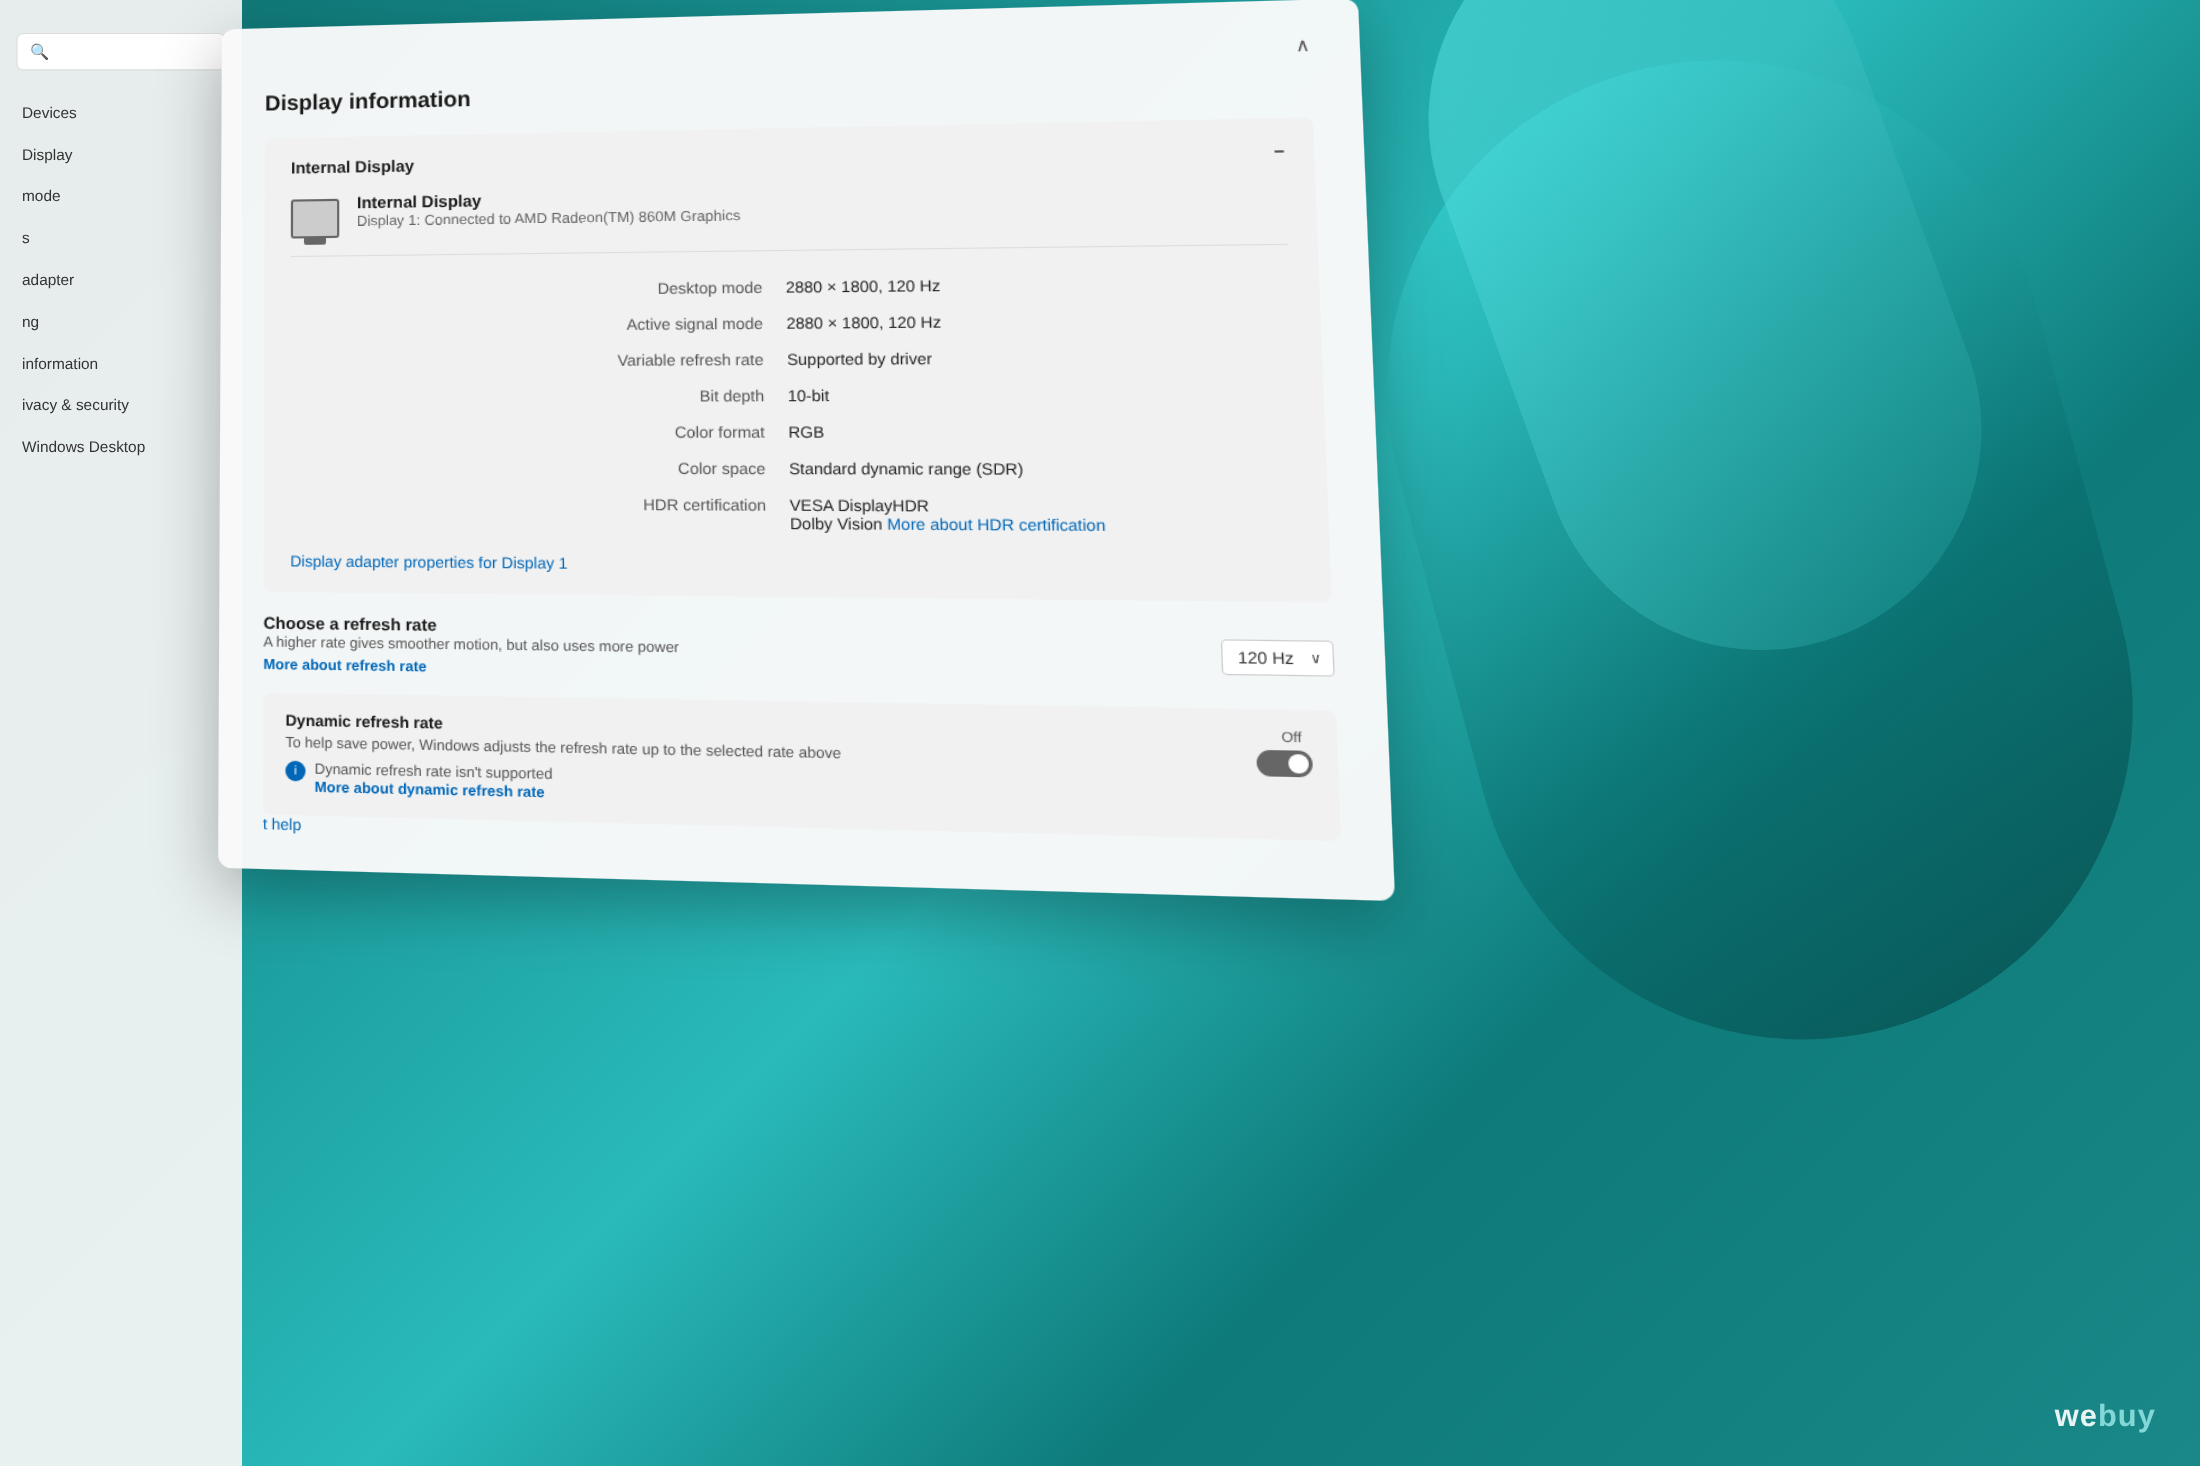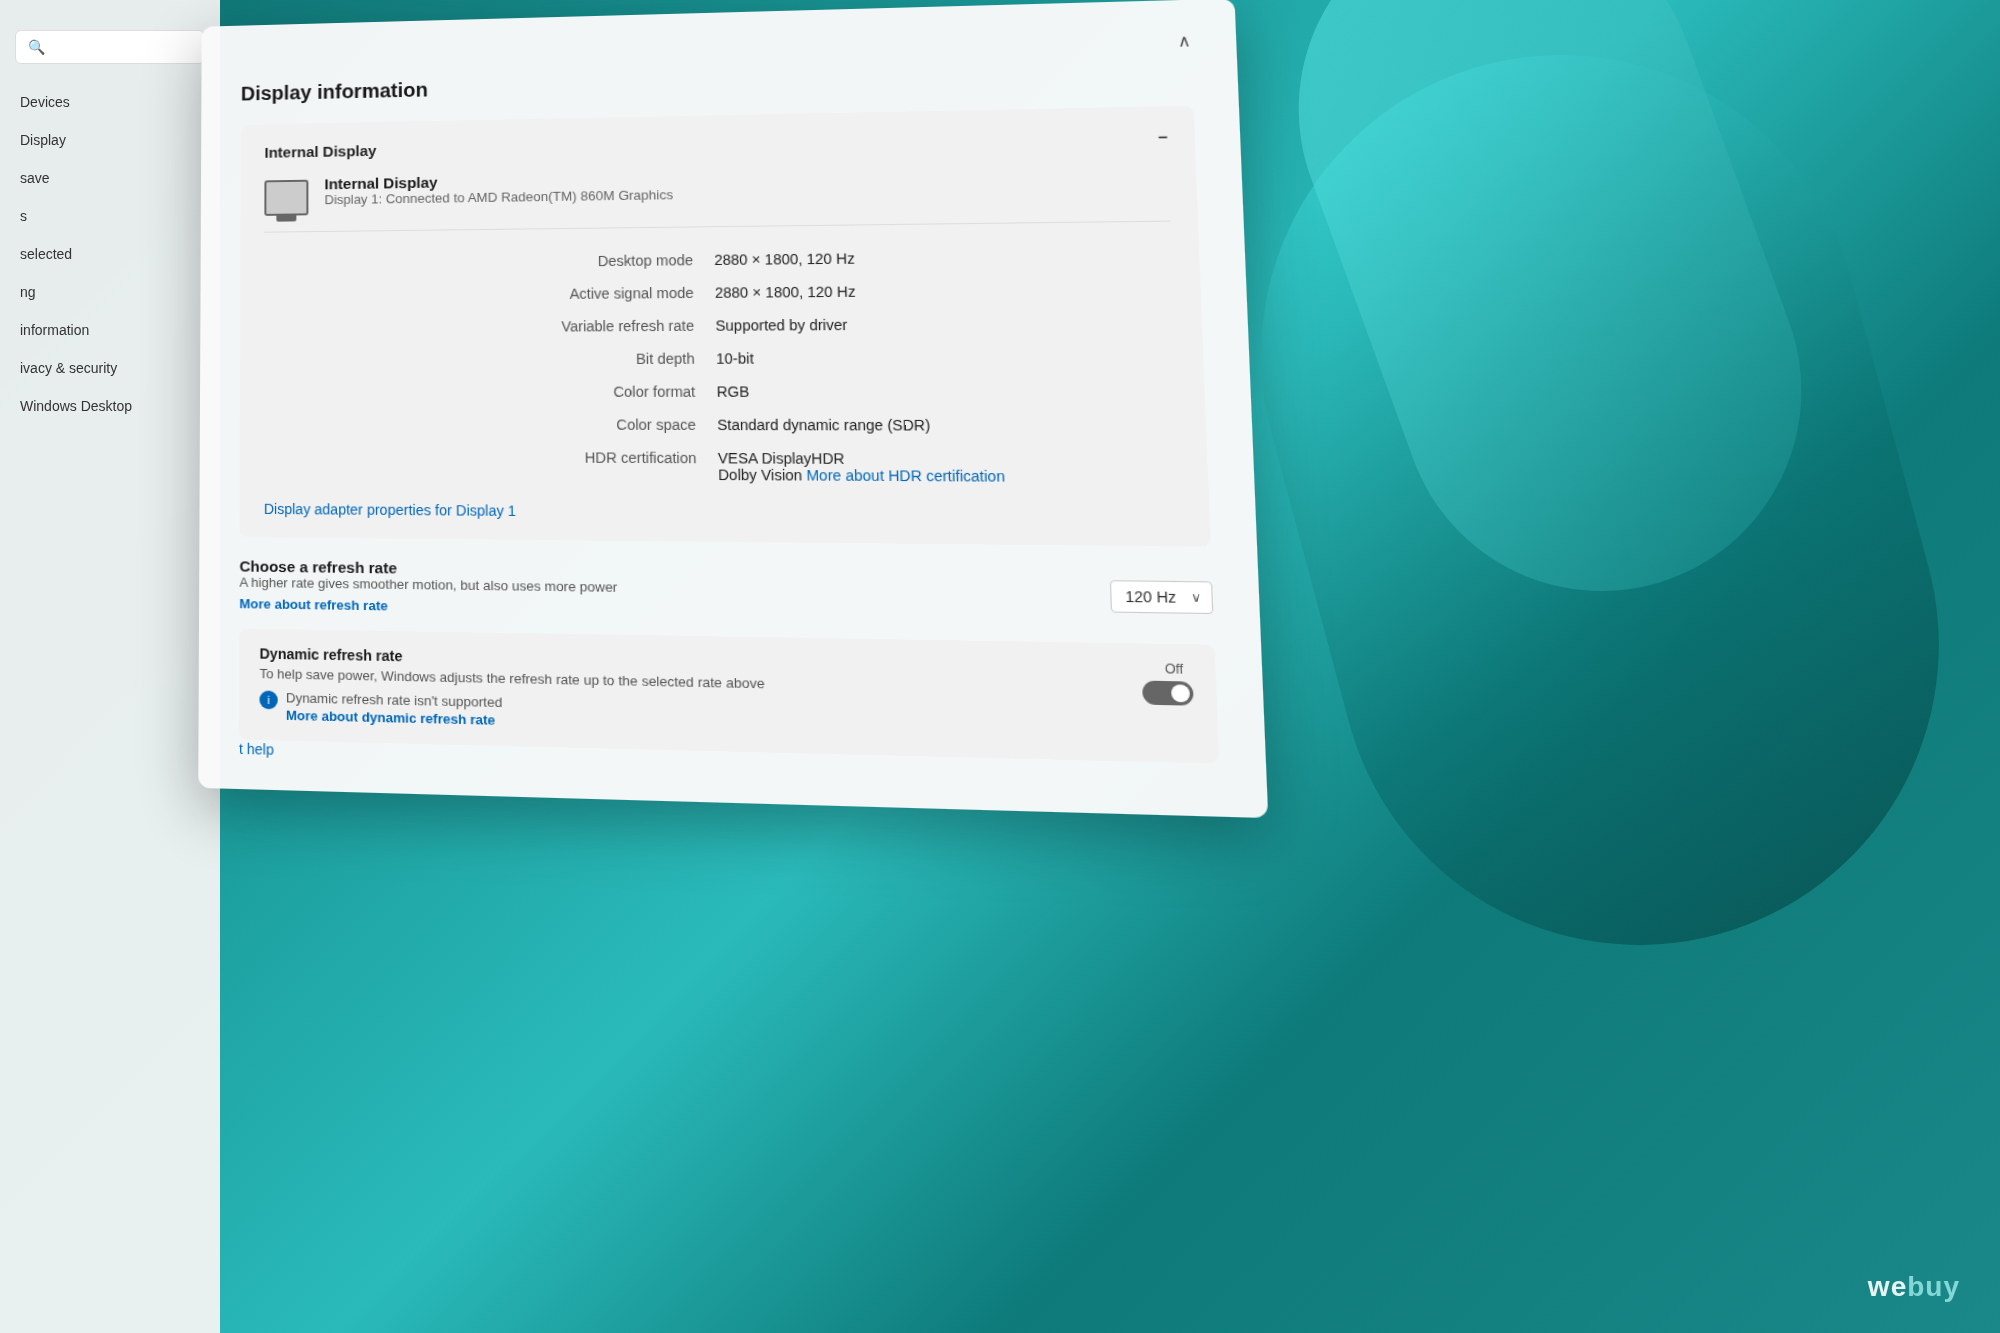--- a/index.html
+++ b/index.html
@@ -408,23 +408,23 @@
   <div class="wallpaper-shape s2"></div>
 </div>
 
 <div class="sidebar">
   <div class="search-bar">
     <span class="search-icon-span">🔍</span>
   </div>
   <div class="sidebar-items">
     <div class="sidebar-item">Devices</div>
     <div class="sidebar-item">Display</div>
-    <div class="sidebar-item">save</div>
+    <div class="sidebar-item">mode</div>
     <div class="sidebar-item">s</div>
-    <div class="sidebar-item">selected</div>
+    <div class="sidebar-item">adapter</div>
     <div class="sidebar-item">ng</div>
     <div class="sidebar-item">information</div>
     <div class="sidebar-item">ivacy &amp; security</div>
     <div class="sidebar-item">Windows Desktop</div>
   </div>
 </div>
 
 <div class="settings-panel">
 
   

